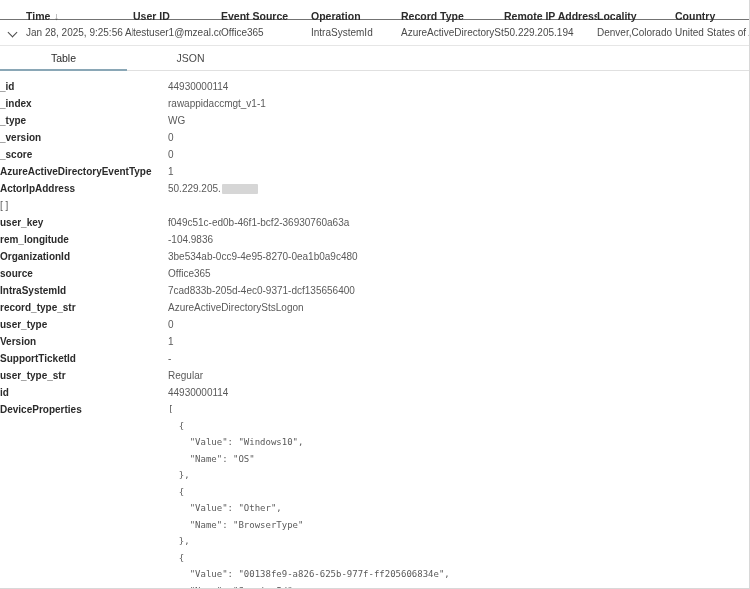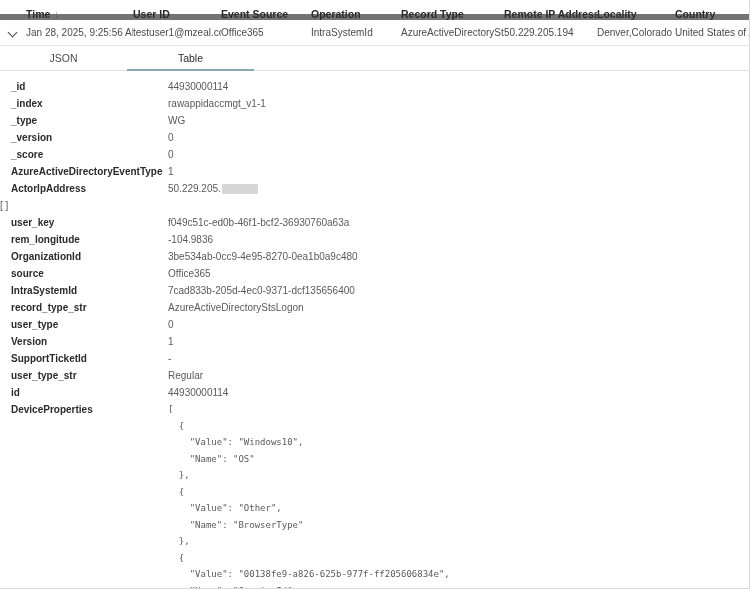--- a/index.html
+++ b/index.html
@@ -30,21 +30,21 @@
   
   .results-table {
     width: 100%;
     flex: 0 0 auto;
   }
   .results-header {
     display: flex;
     align-items: center;
     height: 20px;
     padding: 11px 4px 0 0;
-    border-bottom: 6px solid #737373;
+    border-bottom: 1px solid #737373;
   }
   .results-header .th {
     font-size: 10.5px;
     font-weight: bold;
     color: #2b2b2b;
     white-space: nowrap;
     overflow: hidden;
     padding-top: 2px;
   }
   .sort-icon {
@@ -131,21 +131,20 @@
   }
   .field-row {
     display: flex;
     align-items: flex-start;
     min-height: 17px;
     line-height: 17px;
   }
   .field-name {
     width: 168px;
     flex: 0 0 168px;
-    padding-left: 11px;
     font-size: 10px;
     font-weight: bold;
     color: #2b2b2b;
     white-space: nowrap;
   }
   .field-value {
     flex: 1 1 auto;
     font-size: 10px;
     color: #5a5a5a;
     white-space: nowrap;
@@ -201,22 +200,22 @@
       <div class="td c-src">Office365</div>
       <div class="td c-op">IntraSystemId</div>
       <div class="td c-rec">AzureActiveDirectoryStsLog</div>
       <div class="td c-ip">50.229.205.194</div>
       <div class="td c-loc">Denver,Colorado</div>
       <div class="td c-cty">United States of America</div>
     </div>
   </div>
 
   <div class="tabs">
+    <div class="tab active">Table</div>
     <div class="tab">JSON</div>
-    <div class="tab active">Table</div>
   </div>
 
   <div class="detail-scroll">
     <div id="fields-container">
         <div class="field-row">
           <div class="field-name">_id</div>
           <div class="field-value">
             <span>44930000114</span>
           </div>
         </div>

